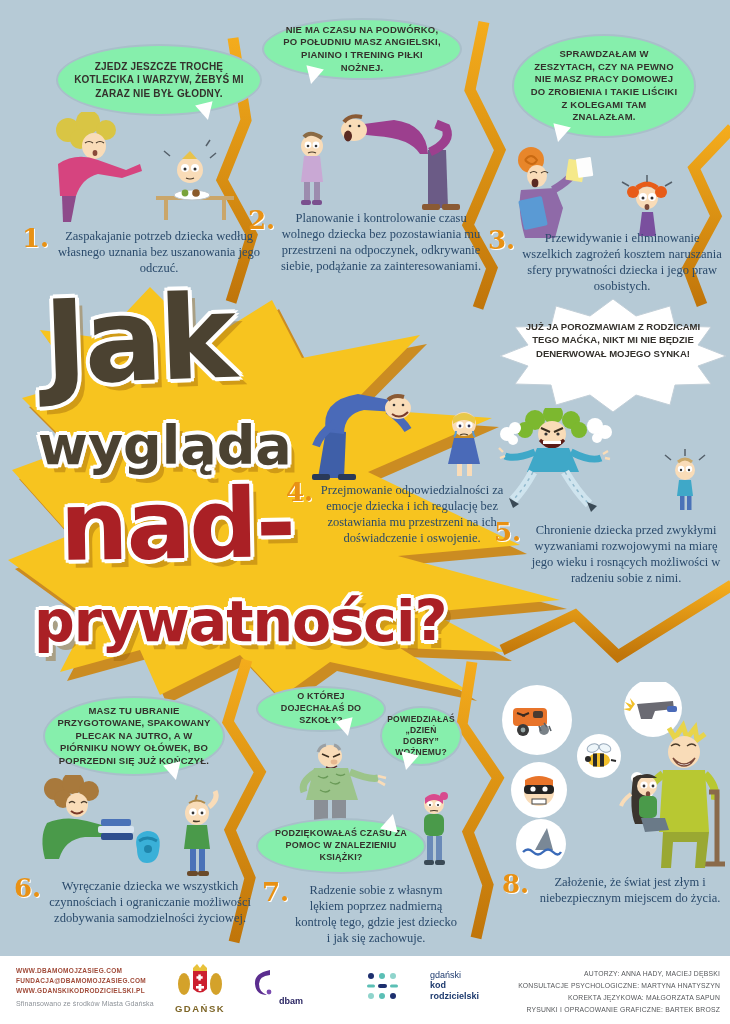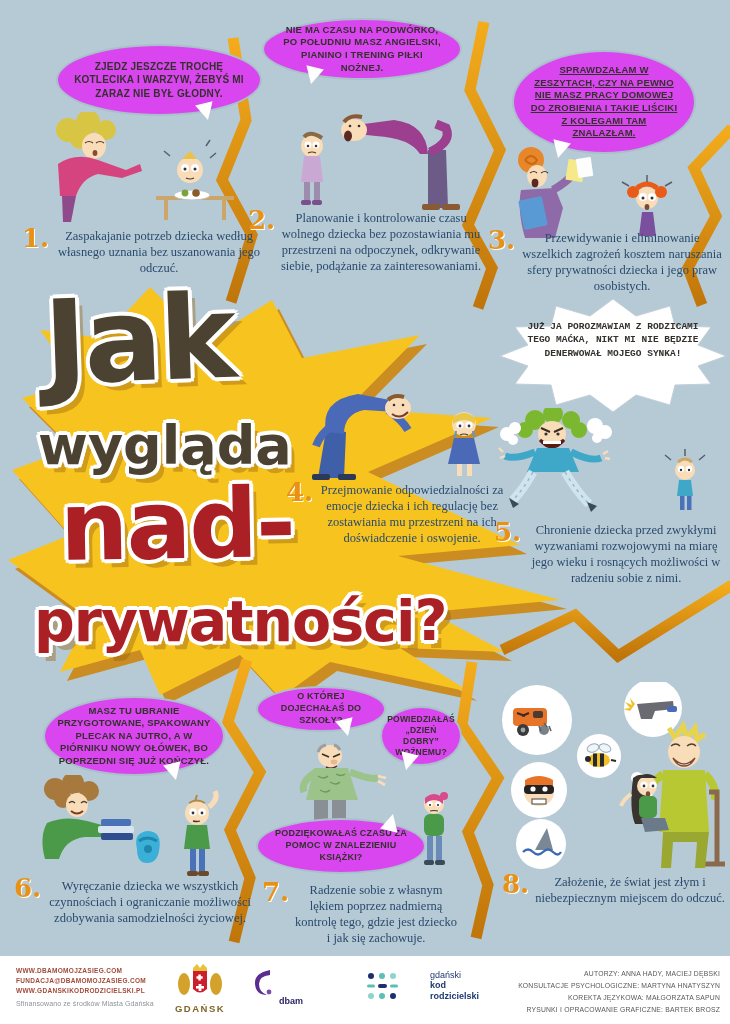--- a/index.html
+++ b/index.html
@@ -1,41 +1,41 @@
 <!DOCTYPE html>
 <html><head>
 <meta charset="utf-8">
 <style>
   html,body{margin:0;padding:0;background:#8fa4b0;}
   .poster{position:relative;width:730px;height:1024px;background:#b6cad6;overflow:hidden;
           font-family:"Liberation Sans",sans-serif;}
   
   #decor{position:absolute;left:0;top:0;z-index:1;}
   
-  .bub{position:absolute;z-index:3;background:#d946ef;border:2px solid #a9bfca;border-radius:50%;
+  .bub{position:absolute;z-index:3;background:#86efac;border:2px solid #a9bfca;border-radius:50%;
        display:flex;align-items:center;justify-content:center;text-align:center;
        font-weight:700;color:#34312c;font-size:10px;line-height:1.32;letter-spacing:.2px;
        padding:6px 16px;box-sizing:border-box;}
   .tail-bl::after,.tail-br::after,.tail-tr::after{content:"";position:absolute;width:0;height:0;border:9px solid transparent;}
   .tail-bl::after{left:20%;bottom:-15px;border-top:17px solid #fff;transform:rotate(14deg);}
   .tail-br::after{right:22%;bottom:-15px;border-top:17px solid #fff;transform:rotate(-14deg);}
   .tail-tr::after{right:14%;top:-15px;border-bottom:17px solid #fff;transform:rotate(14deg);}
   #bubble1{left:56px;top:44px;width:206px;height:72px;}
   #bubble2{left:262px;top:18px;width:200px;height:62px;font-size:9.5px;}
-  #bubble3{left:512px;top:50px;width:184px;height:104px;font-size:9.5px;text-decoration:underline;}
+  #bubble3{left:512px;top:34px;width:184px;height:104px;font-size:9.5px;}
   #bubble4{left:318px;top:290px;width:158px;height:80px;font-size:9.5px;padding:6px 12px;}
   #bubble6{left:43px;top:696px;width:182px;height:80px;font-size:9.5px;padding:6px 12px;}
   #bubble7a{left:256px;top:686px;width:130px;height:46px;font-size:9px;padding:4px 10px;}
   #bubble7b{left:380px;top:706px;width:82px;height:60px;font-size:8.5px;padding:4px 8px;}
   #bubble7c{left:256px;top:818px;width:170px;height:56px;font-size:9px;padding:4px 10px;}
   
   #burst5{position:absolute;left:498px;top:296px;width:230px;height:120px;z-index:3;}
   #burst5 svg{position:absolute;left:0;top:0;}
   #burst5 .btxt{position:absolute;left:18px;top:24px;width:194px;text-align:center;
-        font-weight:700;font-size:9.5px;line-height:1.4;color:#34312c;font-family:Liberation Mono, monospace;}
+        font-weight:700;font-size:9.5px;line-height:1.4;color:#34312c;}
   
   .scene{position:absolute;z-index:2;}
   
   .cap{position:absolute;z-index:3;display:flex;align-items:flex-start;gap:5px;}
   .cap .num{font-family:"DejaVu Serif",serif;font-weight:700;font-size:26px;line-height:.8;
             color:#e89114;text-shadow:1px 1px 0 #fff;}
   .cap .txt{flex:1;font-family:"Liberation Serif",serif;font-size:12.5px;line-height:1.28;
             color:#2a4a6b;text-align:center;}
   #cap1{left:22px;top:228px;width:242px;}
   #cap2{left:248px;top:210px;width:234px;}
@@ -412,21 +412,21 @@
       <circle cx="149" cy="104" r="1.4" fill="#333"></circle>
         <circle cx="158" cy="104" r="1.4" fill="#333"></circle>
       <ellipse cx="153" cy="112" rx="2.2" ry="2.8" fill="#7a4a3a"></ellipse>
       <rect x="144" y="114" width="18" height="22" rx="5" fill="#4a9a4a"></rect>
       <path d="M146,136 L170,136 L174,148 L150,150 Z" fill="#6a7a88"></path>
       <path d="M136,112 Q128,118 126,124" stroke="#f9dcb8" stroke-width="4" fill="none"></path>
     </g>
   </svg>
   <div class="cap" id="cap8">
     <span class="num">8.</span>
-    <span class="txt">Założenie, że świat jest złym i niebezpiecznym miejscem do odczuć.</span>
+    <span class="txt">Założenie, że świat jest złym i niebezpiecznym miejscem do życia.</span>
   </div>
 
   <div class="footer">
     <div class="f-links">
       <div>WWW.DBAMOMOJZASIEG.COM</div>
       <div>FUNDACJA@DBAMOMOJZASIEG.COM</div>
       <div>WWW.GDANSKIKODRODZICIELSKI.PL</div>
       <div class="f-fund">Sfinansowano ze środków Miasta Gdańska</div>
     </div>
     <div class="f-gdansk">

